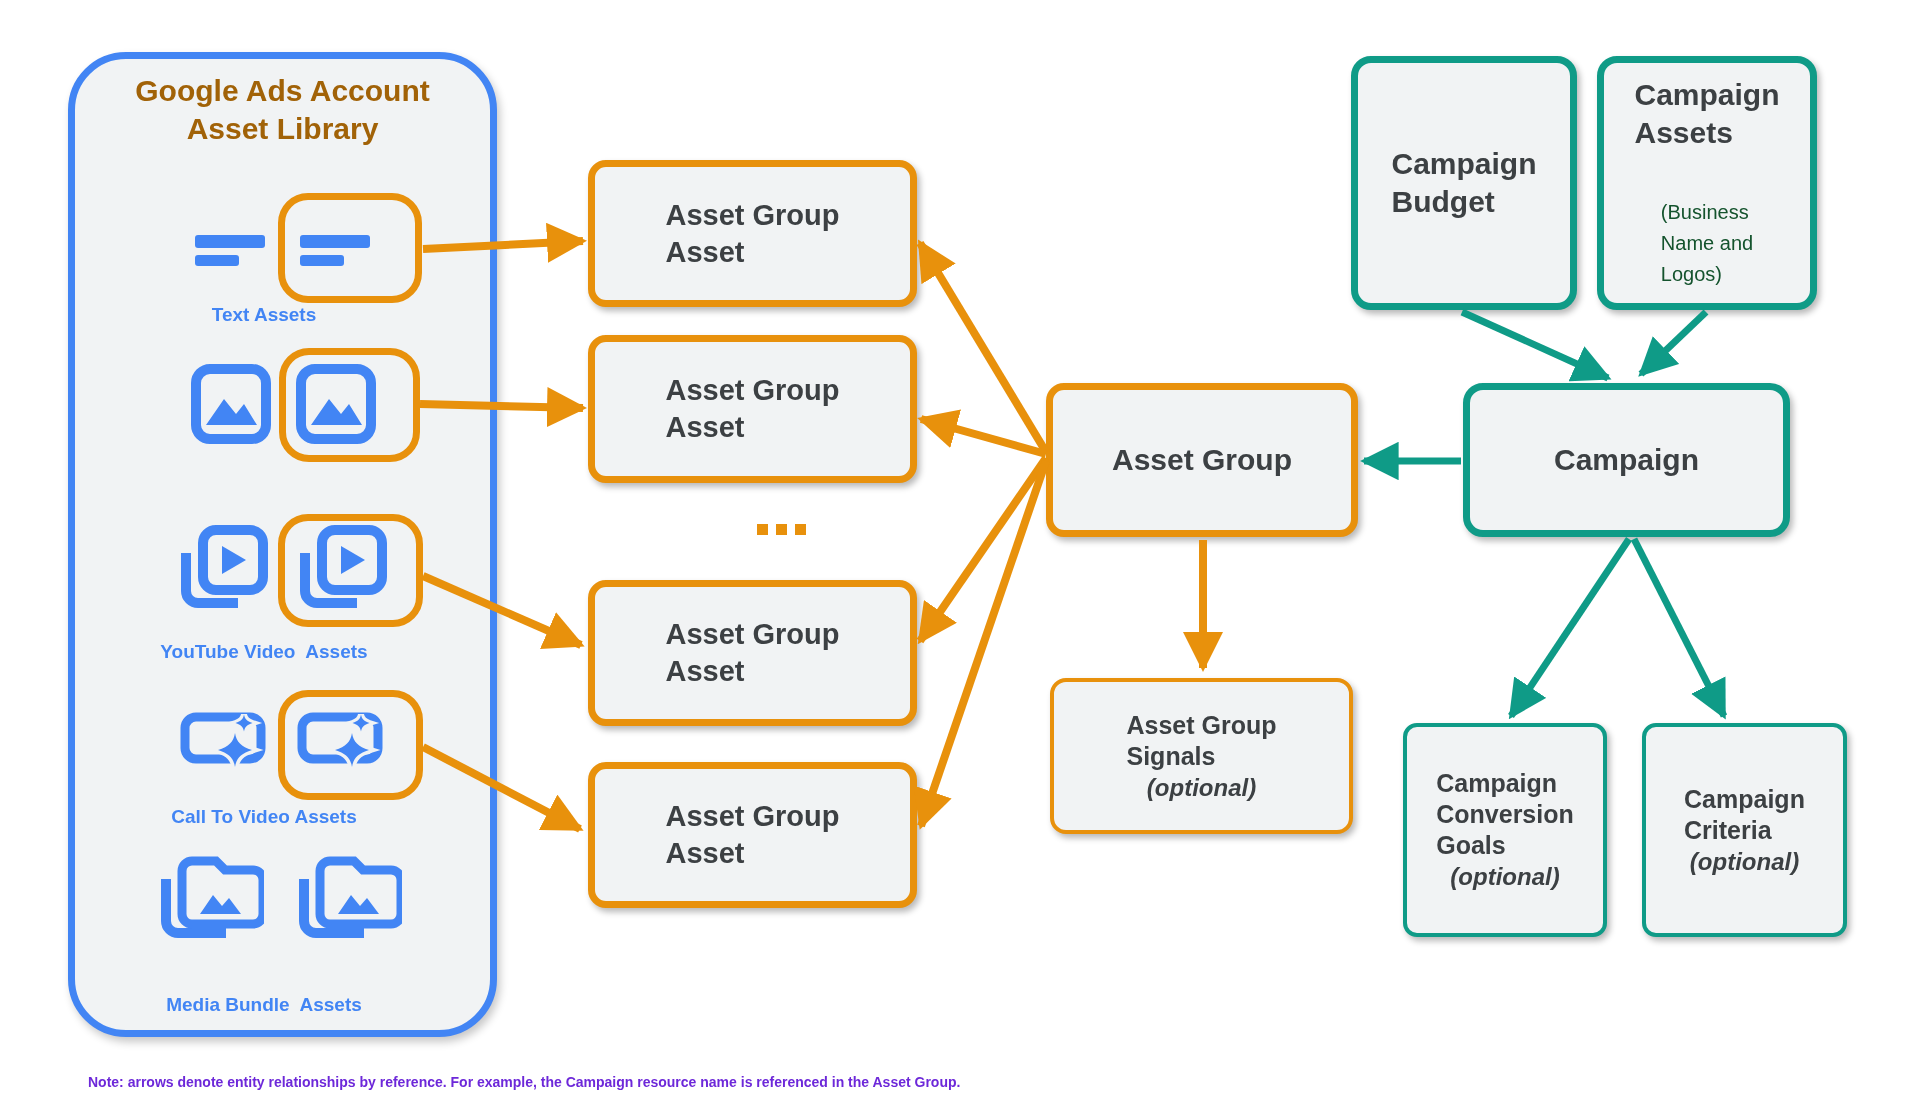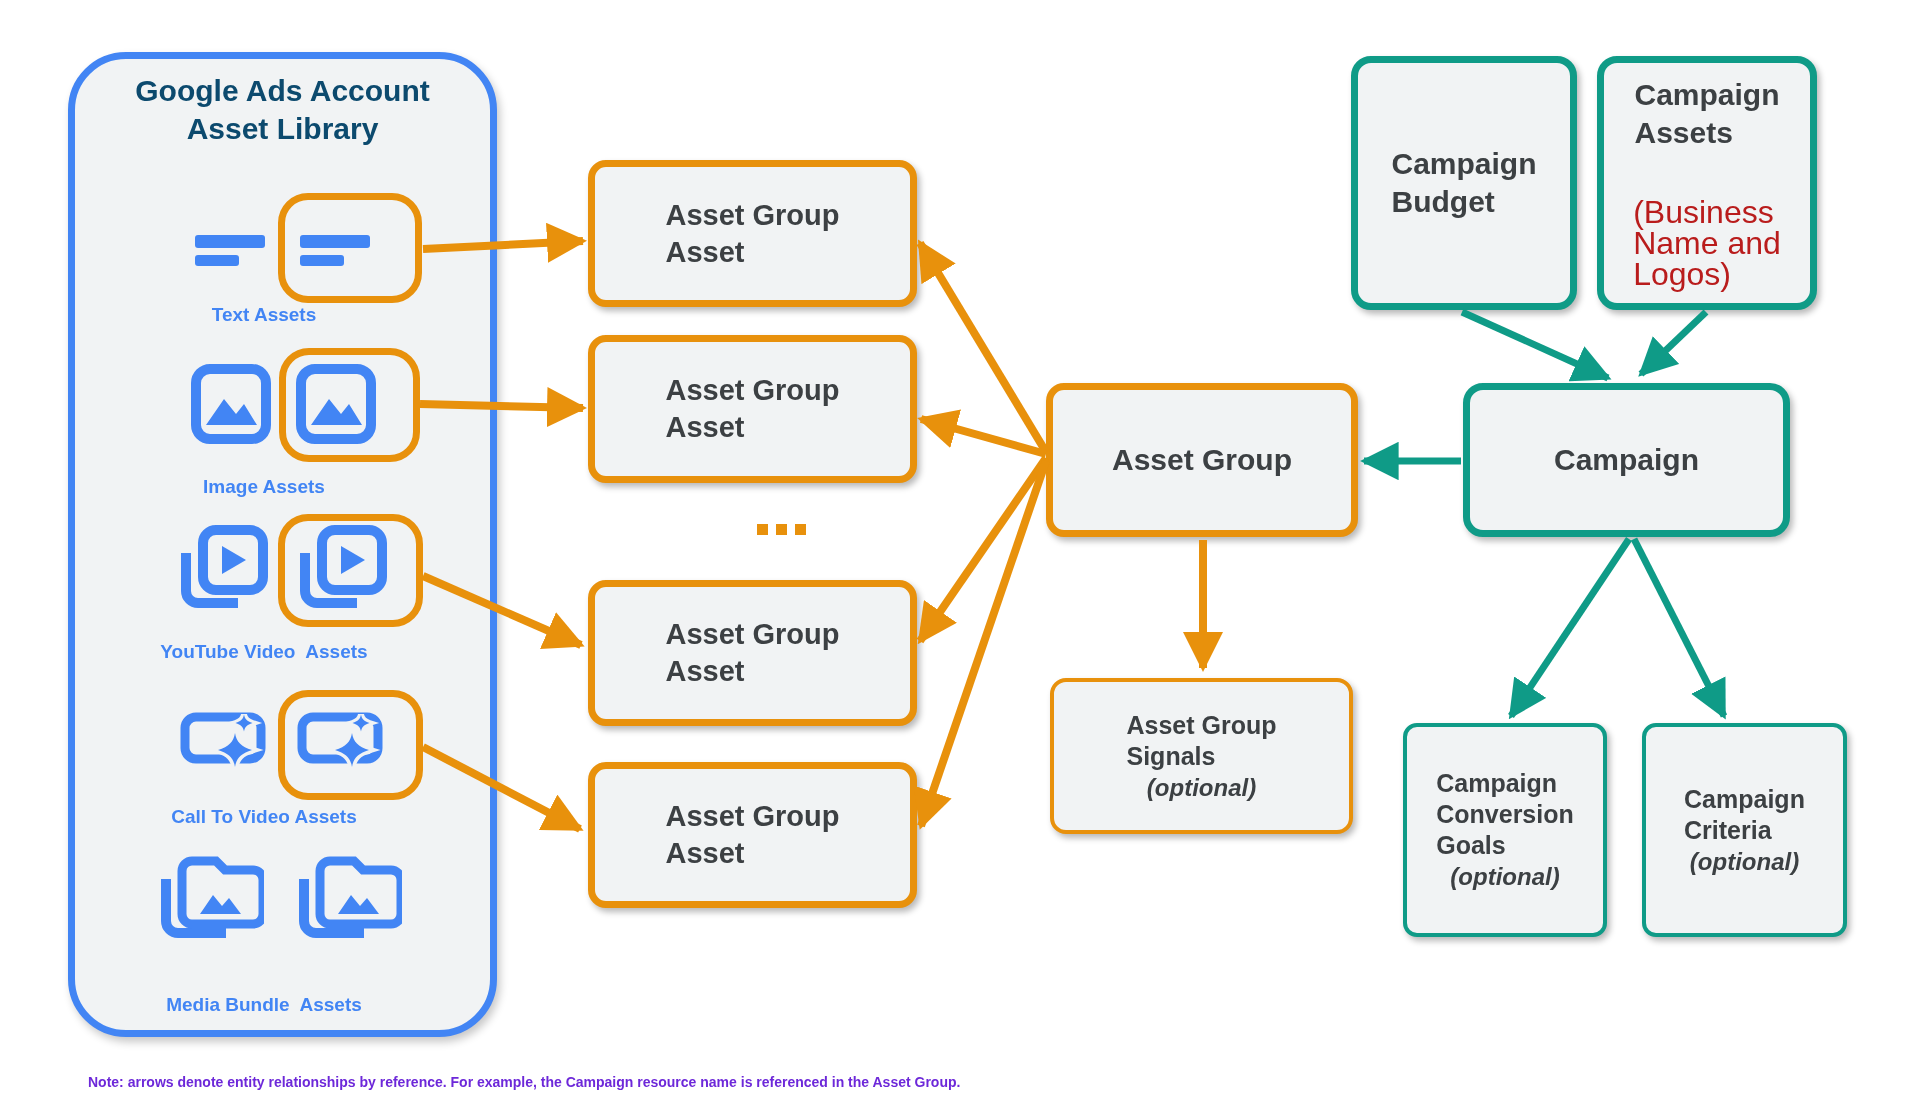--- a/index.html
+++ b/index.html
@@ -4,35 +4,35 @@
 <style>
   html,body{margin:0;padding:0;background:#ffffff;}
   #canvas{position:relative;width:1914px;height:1116px;background:#ffffff;overflow:hidden;
           font-family:"Liberation Sans","DejaVu Sans",sans-serif;color:#3C4043;}
   .abs{position:absolute;}
   .preline{white-space:pre-line;}
   
   .panel{left:68px;top:52px;width:429px;height:985px;background:#F1F3F4;border:7px solid #4285F4;
          border-radius:58px;box-sizing:border-box;box-shadow:3px 5px 8px rgba(0,0,0,0.22);}
   .panel-title{left:68px;top:72px;width:429px;text-align:center;font-size:30px;font-weight:bold;
-               line-height:38px;color:#0c4a6e;}
+               line-height:38px;color:#a16207;}
   .lib-label{left:68px;width:392px;text-align:center;font-size:19px;font-weight:bold;color:#4285F4;}
   .ring{border:7px solid #E8910C;border-radius:30px;box-sizing:border-box;background:transparent;}
   
   .box{background:#F1F3F4;box-sizing:border-box;display:flex;flex-direction:column;
        align-items:center;justify-content:center;text-align:left;
        box-shadow:3px 4px 6px rgba(0,0,0,0.28);}
   .orange-thick{border:7px solid #E8910C;border-radius:18px;}
   .orange-thin{border:4px solid #E8910C;border-radius:16px;}
   .teal-thick{border:7px solid #0F9B87;border-radius:20px;}
   .teal-thin{border:4px solid #0F9B87;border-radius:14px;}
   .t30{font-size:30px;font-weight:bold;line-height:38px;}
   .t29{font-size:29px;font-weight:bold;line-height:37px;}
   .t25{font-size:25px;font-weight:bold;line-height:31px;}
-  .sub24{font-size:32px;font-weight:normal;line-height:31px;color:#b91c1c;margin-top:45px;}
+  .sub24{font-size:20px;font-weight:normal;line-height:31px;color:#14532d;margin-top:45px;}
   .opt{font-size:24px;font-weight:bold;font-style:italic;line-height:31px;color:#3C4043;}
   .note{left:88px;top:1074px;font-size:14px;font-weight:bold;color:#6d28d9;}
   
   .dots{left:757px;top:524px;display:flex;gap:8px;}
   .dots span{width:11px;height:11px;background:#E8910C;display:block;}
   
   #arrows{left:0;top:0;pointer-events:none;}
   .ol{stroke:#E8910C;stroke-width:8;fill:none;}
   .tl{stroke:#0F9B87;stroke-width:7;fill:none;}
   .icon{display:block;}
@@ -59,21 +59,20 @@
 
   <svg class="abs icon" style="left:191px;top:364px" width="80" height="80" viewBox="0 0 80 80">
     <rect x="5" y="5" width="70" height="70" rx="14" fill="none" stroke="#4285F4" stroke-width="10"></rect>
     <path d="M15 61 L33 35 L45 50 L53 40 L66 61 Z" fill="#4285F4"></path>
   </svg>
   <svg class="abs icon" style="left:296px;top:364px" width="80" height="80" viewBox="0 0 80 80">
     <rect x="5" y="5" width="70" height="70" rx="14" fill="none" stroke="#4285F4" stroke-width="10"></rect>
     <path d="M15 61 L33 35 L45 50 L53 40 L66 61 Z" fill="#4285F4"></path>
   </svg>
   <div class="abs ring" style="left:279px;top:348px;width:141px;height:114px"></div>
-  <div class="abs lib-label" style="top:476px">Image Assets</div>
 
   <svg class="abs icon" style="left:176px;top:525px" width="92" height="94" viewBox="0 0 92 94">
     <path d="M10 28 v38 a12 12 0 0 0 12 12 h40" fill="none" stroke="#4285F4" stroke-width="10"></path>
     <rect x="27" y="5" width="60" height="60" rx="13" fill="none" stroke="#4285F4" stroke-width="10"></rect>
     <path d="M46 21 L70 35 L46 49 Z" fill="#4285F4"></path>
   </svg>
   <svg class="abs icon" style="left:295px;top:525px" width="92" height="94" viewBox="0 0 92 94">
     <path d="M10 28 v38 a12 12 0 0 0 12 12 h40" fill="none" stroke="#4285F4" stroke-width="10"></path>
     <rect x="27" y="5" width="60" height="60" rx="13" fill="none" stroke="#4285F4" stroke-width="10"></rect>
     <path d="M46 21 L70 35 L46 49 Z" fill="#4285F4"></path>

